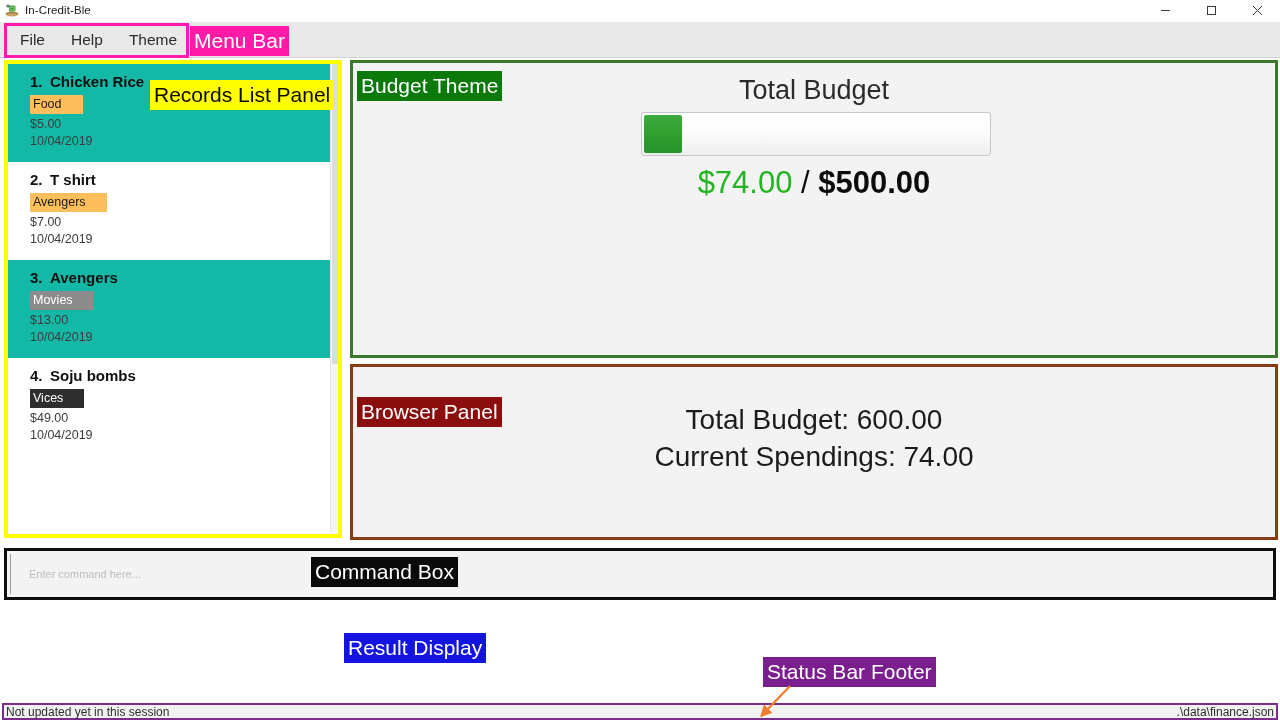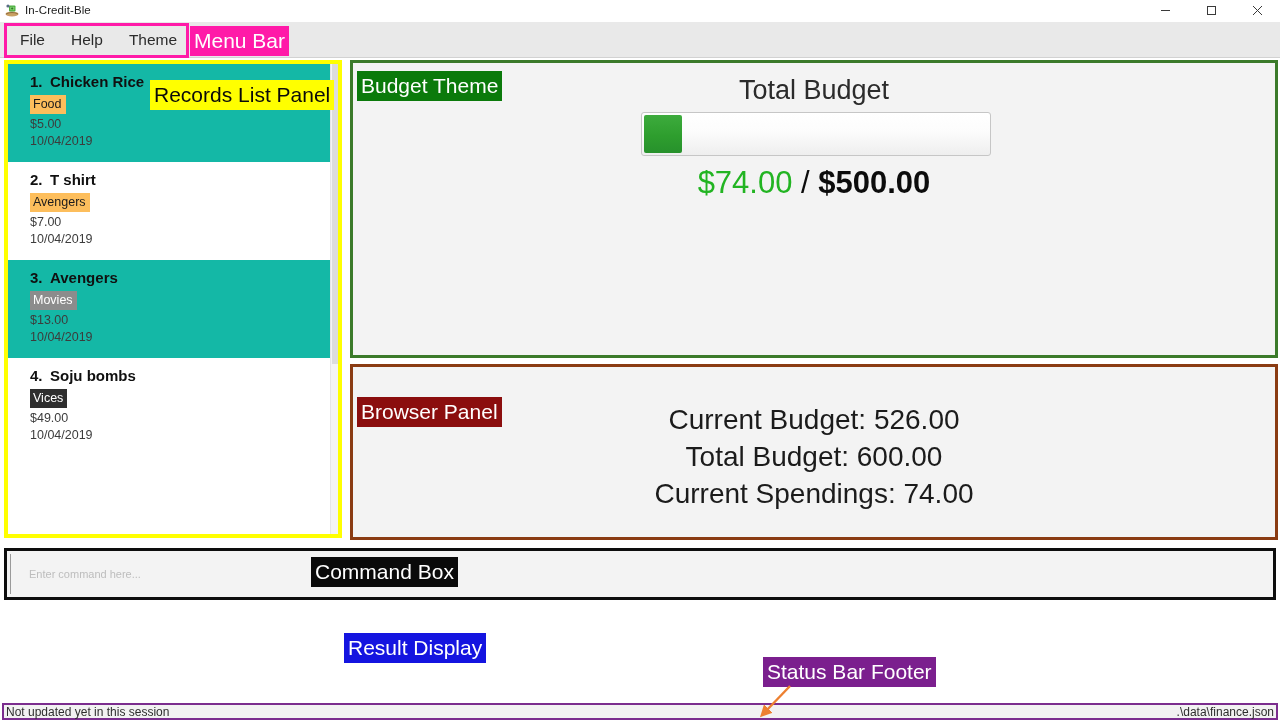--- a/index.html
+++ b/index.html
@@ -69,21 +69,21 @@
   }
   .record-item.alt { background: #14b8a6; }
   .record-title {
     font-size: 15px; font-weight: bold; color: #101010;
     margin-bottom: 4px;
   }
   .record-title .idx { display: inline-block; min-width: 20px; }
   .tag {
     display: inline-block;
     font-size: 12.5px; line-height: 16px;
-    padding: 1px 4px 2px 3px;
+    padding: 1px 21px 2px 3px;
     margin-bottom: 2px;
   }
   .tag-food    { background: #fdbe5c; color: #1b1b1b; }
   .tag-clothes { background: #fdbe5c; color: #1b1b1b; }
   .tag-movies  { background: #8c8c8c; color: #ffffff; }
   .tag-vices   { background: #2e2e2e; color: #ffffff; }
   .record-amount, .record-date {
     font-size: 12.5px; color: #3c3c3c; line-height: 17px;
   }
   .list-scrollbar {
@@ -312,21 +312,20 @@
     <div class="progress-outer">
       <div class="progress-fill" id="progress-fill" style="width: 11%;"></div>
     </div>
     <div class="budget-numbers">
       <span class="spent">$74.00</span><span class="sep"> / </span><span>$500.00</span>
     </div>
   </div>
 
   <div class="browser-panel">
     <div class="browser-lines">
-      <div>Current Budget: 526.00</div>
       <div>Total Budget: 600.00</div>
       <div>Current Spendings: 74.00</div>
     </div>
   </div>
 
   <div class="command-box">
     <input class="command-input" type="text" placeholder="Enter command here..." style="">
   </div>
 
 

